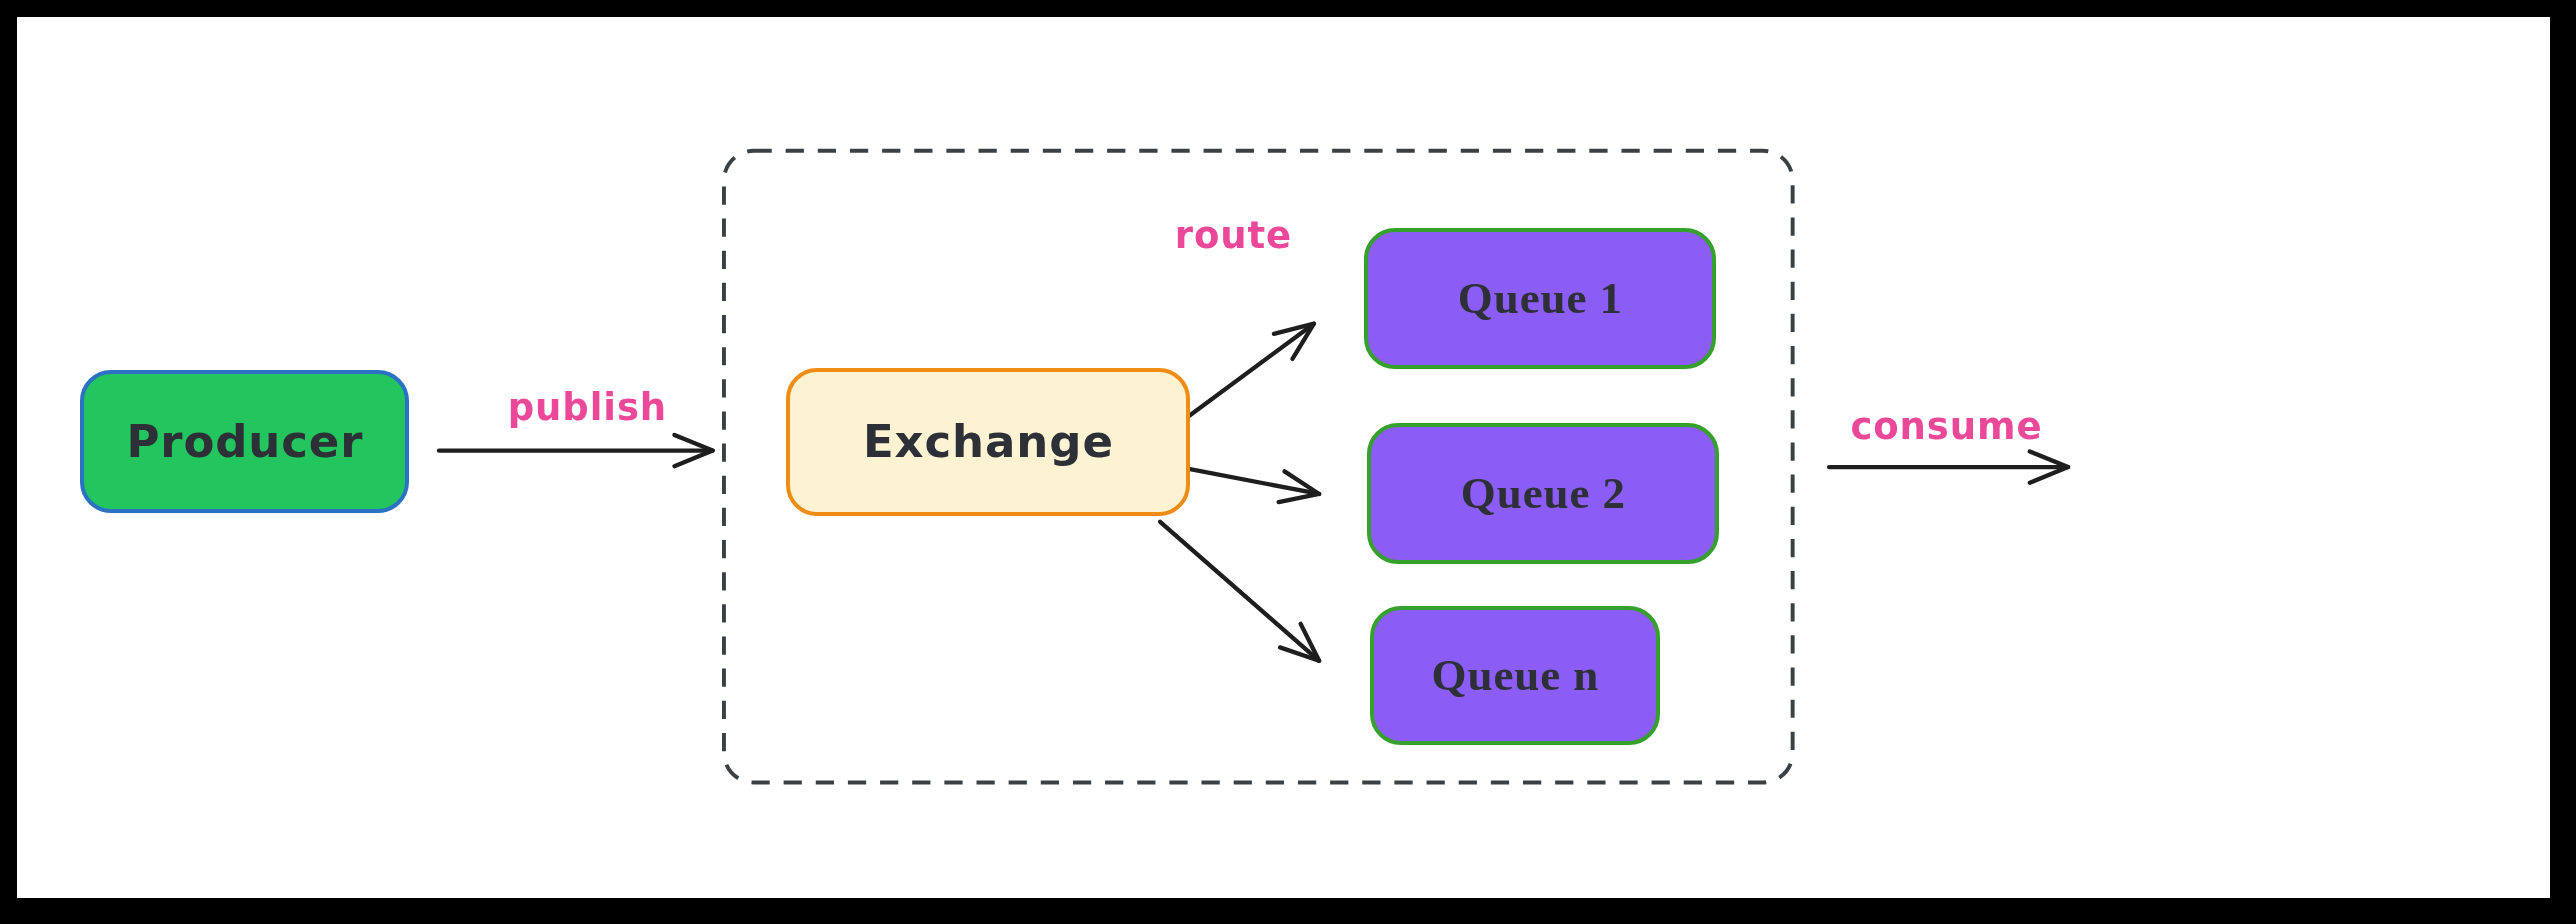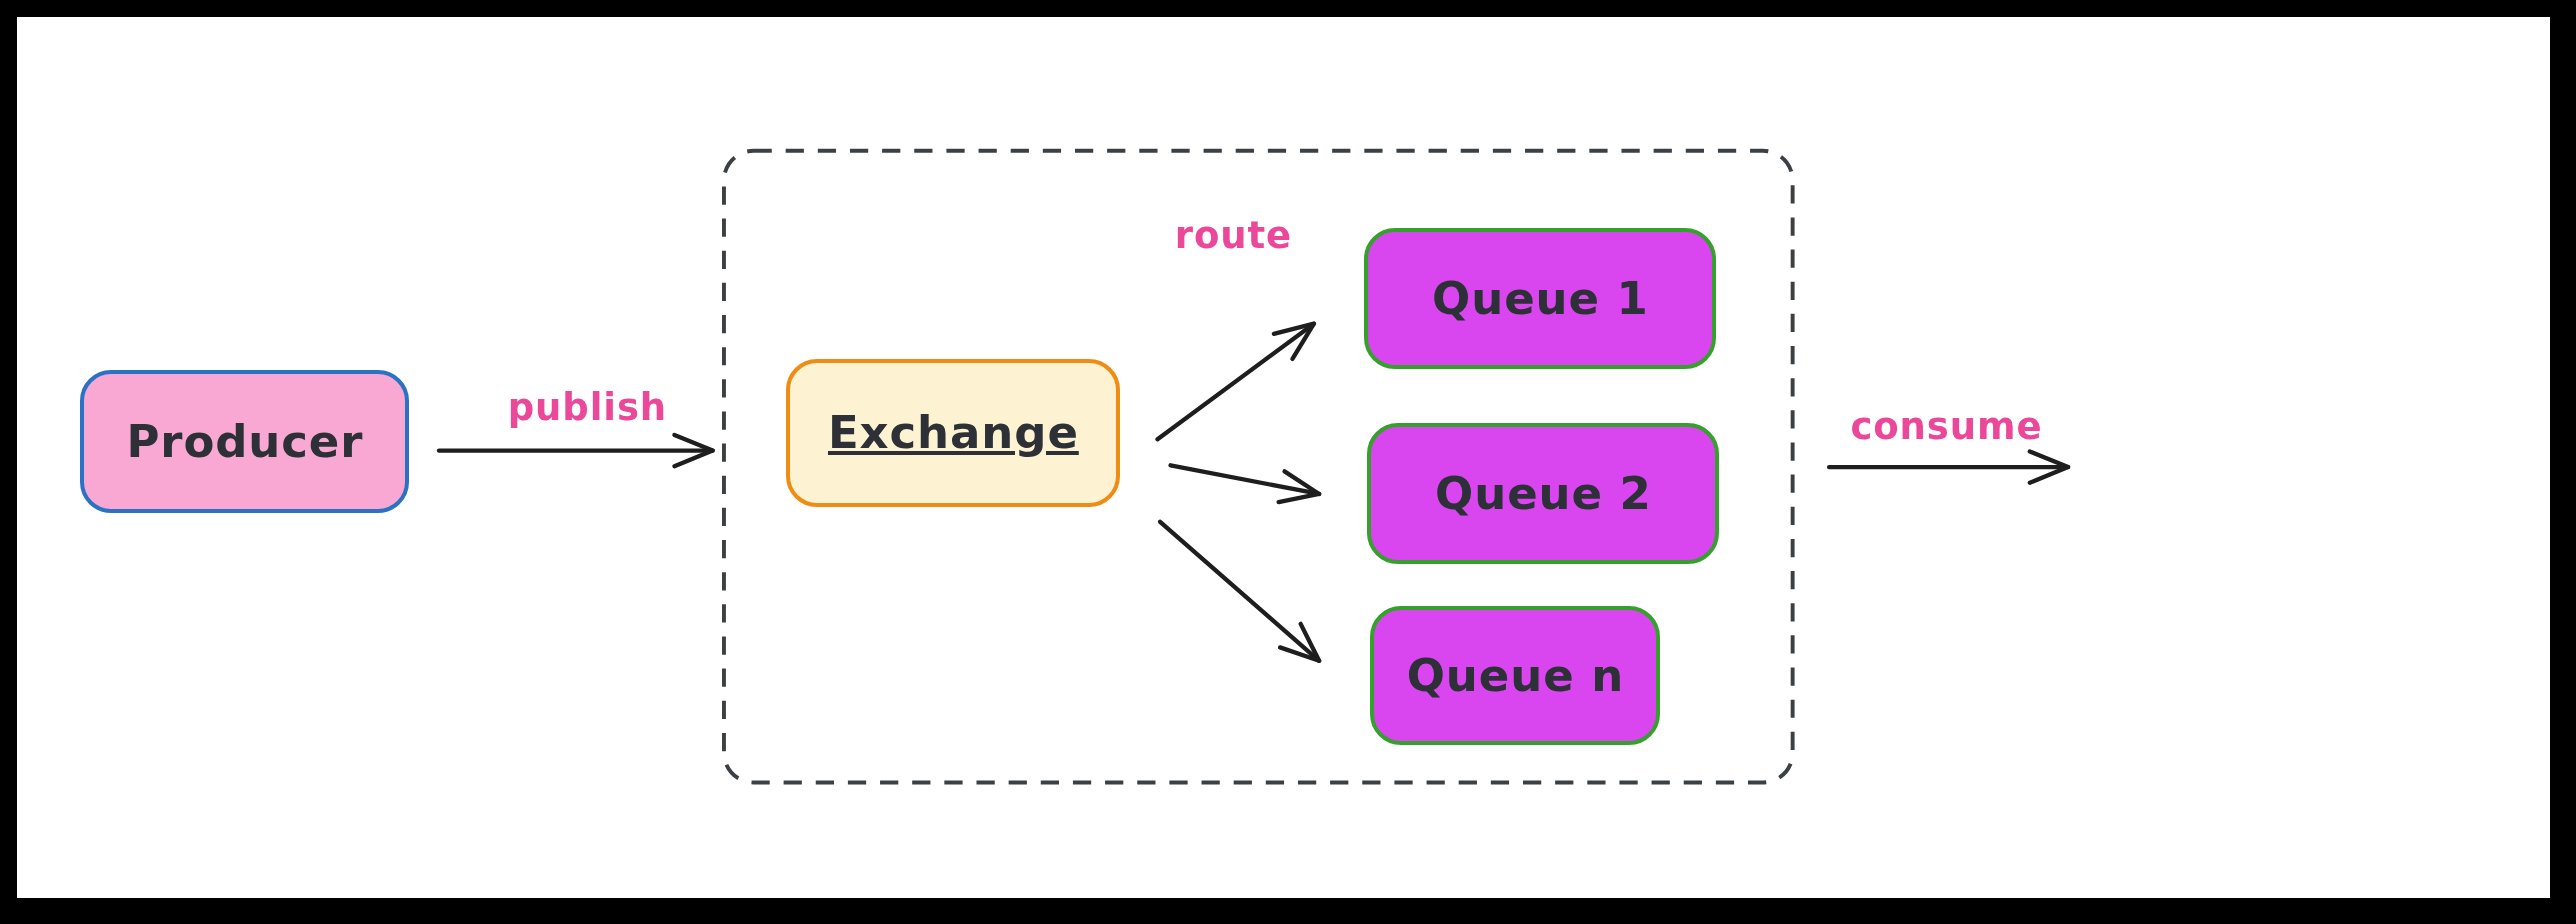--- a/index.html
+++ b/index.html
@@ -33,26 +33,26 @@
     justify-content: center;
     border-style: solid;
     border-width: 4.3px;
     border-radius: 31px;
     font-size: 45px;
     font-weight: 600;
     color: #2d3137;
     letter-spacing: 0.9px;
     box-sizing: border-box;
   }
-  .node-blue   { background: #f9a8d4; border-color: #2b72c4; }
+  .node-blue   { background: #22c55e; border-color: #2b72c4; }
   .node-yellow { background: #fdf3d3; border-color: #ef8c13; }
-  .node-green  { background: #d946ef; border-color: #36a02c; }
+  .node-green  { background: #8b5cf6; border-color: #36a02c; font-family: Liberation Serif, serif; }
 
   .node-producer { left: 63px;   top: 353px; width: 329px; height: 143px; }
-  .node-exchange { left: 769px;  top: 342px; width: 334px; height: 148px; text-decoration: underline; }
+  .node-exchange { left: 769px;  top: 351px; width: 404px; height: 148px; }
   .node-queue1   { left: 1347px; top: 211px; width: 352px; height: 141px; }
   .node-queue2   { left: 1350px; top: 406px; width: 352px; height: 141px; text-align: right; }
   .node-queuen   { left: 1353px; top: 589px; width: 290px; height: 139px; }
   .node-consumer { left: 2092px; top: 368px; width: 353px; height: 143px; }
 
   .edge-label {
     position: absolute;
     transform: translate(-50%, -50%);
     font-size: 37px;
     font-weight: 600;

